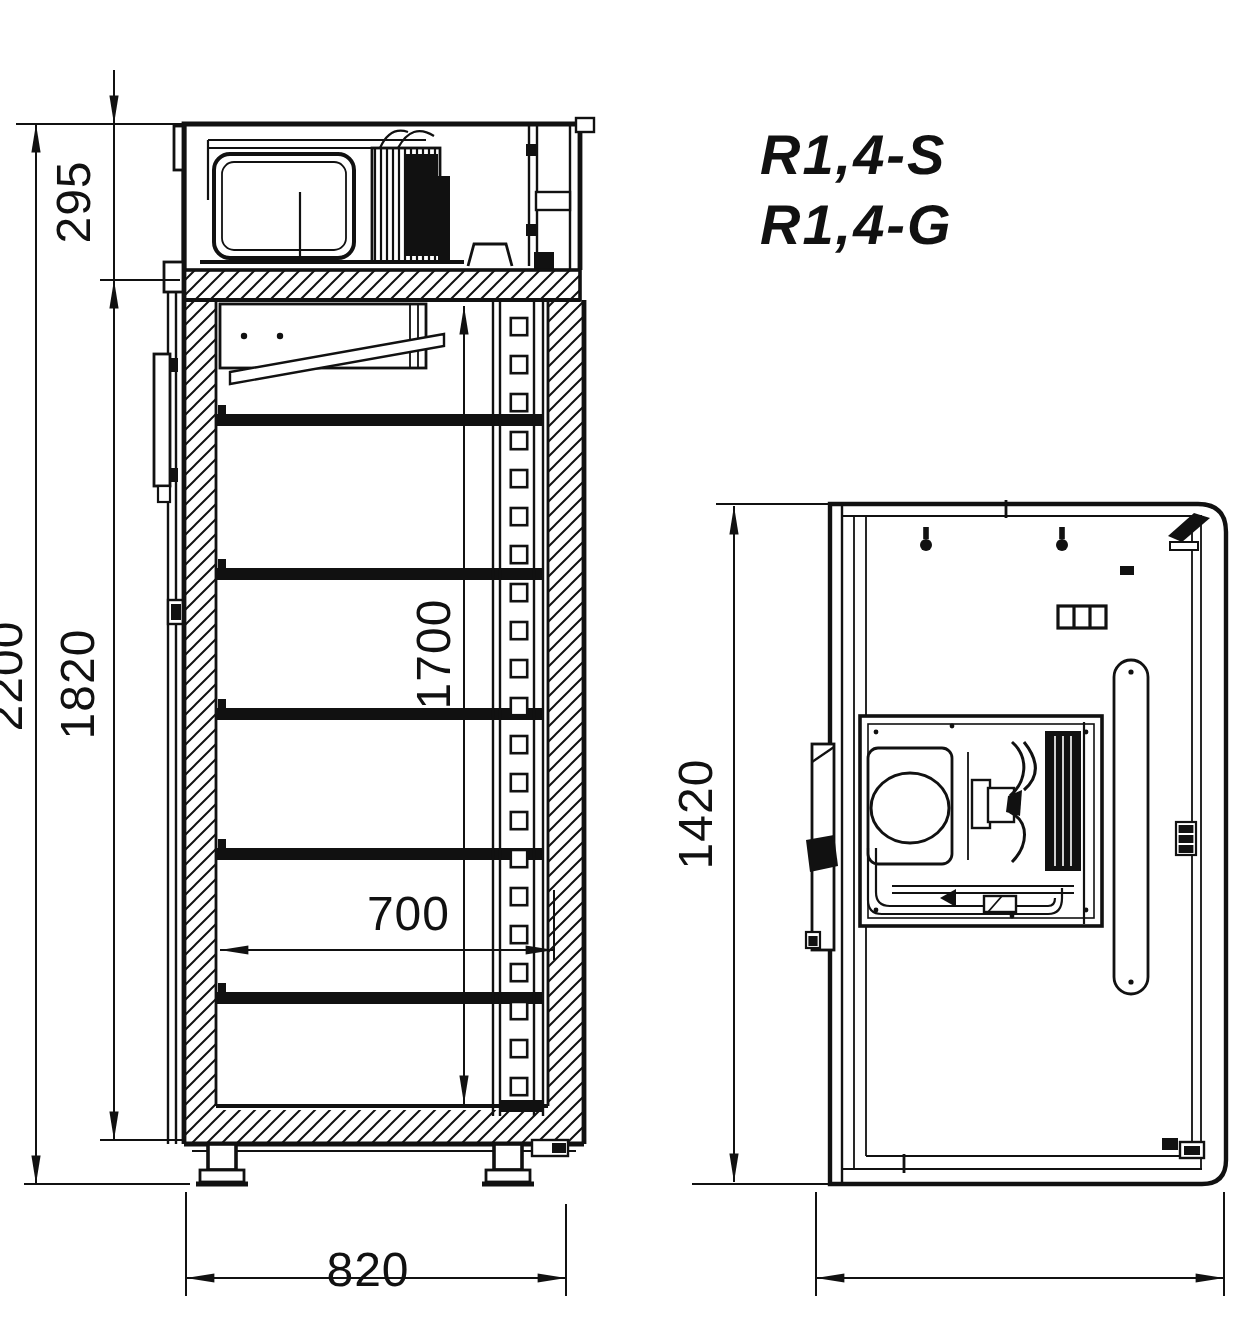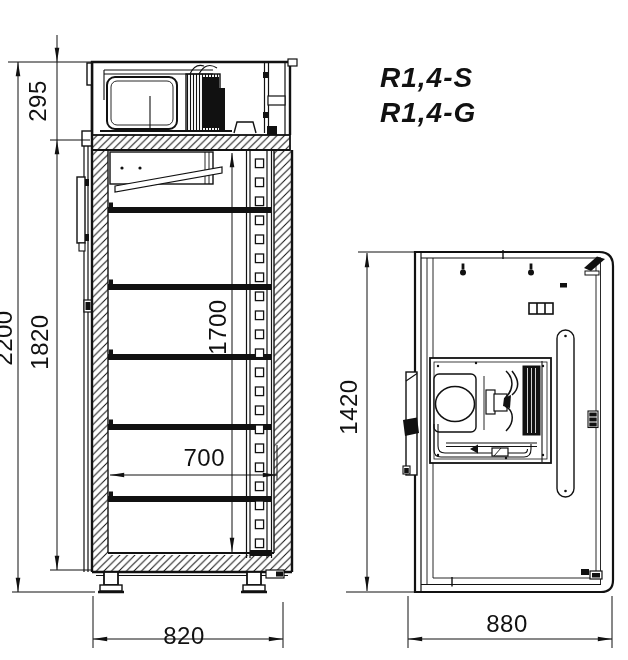--- a/index.html
+++ b/index.html
@@ -261,15 +261,14 @@
   <div class="model" style="left:380px;top:97px;">R1,4-G</div>
 
   <div class="dim vert" style="left:-36px;top:326px;">2200</div>
   <div class="dim vert" style="left:0px;top:330px;">1820</div>
   <div class="dim vert" style="left:-2px;top:89px;">295</div>
   <div class="dim vert" style="left:178px;top:315px;">1700</div>
   <div class="dim" style="left:145px;top:446px;text-align:right;">700</div>
   <div class="dim" style="left:144px;top:587px;margin-top:37px;">820</div>
 
   <div class="dim vert" style="left:309px;top:395px;">1420</div>
-  <div class="dim" style="left:467px;top:612px;">880</div>
 
 </div>
 
 </body></html>

